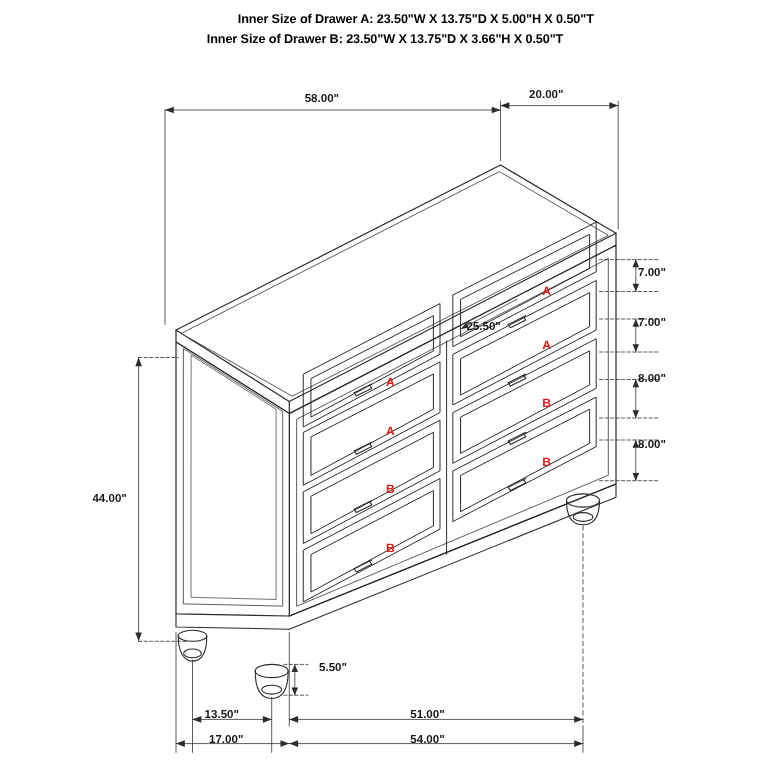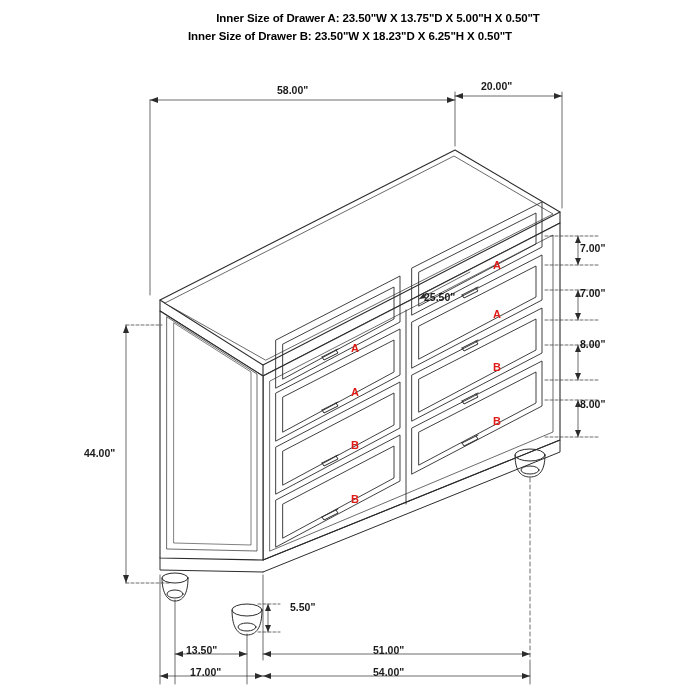--- a/index.html
+++ b/index.html
@@ -49,21 +49,21 @@
     font-weight: bold;
     color: #e01b16;
   }
 </style>
 </head>
 <body>
 
 <div id="stage">
 
   <div class="hdr" id="hdr1">Inner Size of Drawer A: 23.50"W X 13.75"D X 5.00"H X 0.50"T</div>
-  <div class="hdr" id="hdr2">Inner Size of Drawer B: 23.50"W X 18.23"D X 6.25"H X 0.50"T</div>
+  <div class="hdr" id="hdr2">Inner Size of Drawer B: 23.50"W X 13.75"D X 3.66"H X 0.50"T</div>
 
   <svg id="art" width="700" height="700" viewBox="0 0 700 700">
     <g fill="none" stroke="#2b2b2b" stroke-width="1.1" stroke-linejoin="round" stroke-linecap="round">
 
       <polygon points="160,300 455,150 560,212 263,365" fill="#ffffff"></polygon>
       <polygon points="165,303 454,156 553,214 266,360" fill="#ffffff" stroke-width="0.7"></polygon>
 
       <polyline points="160,300 160,311 263,376 263,365"></polyline>
       <polyline points="263,376 560,223 560,212"></polyline>
 

